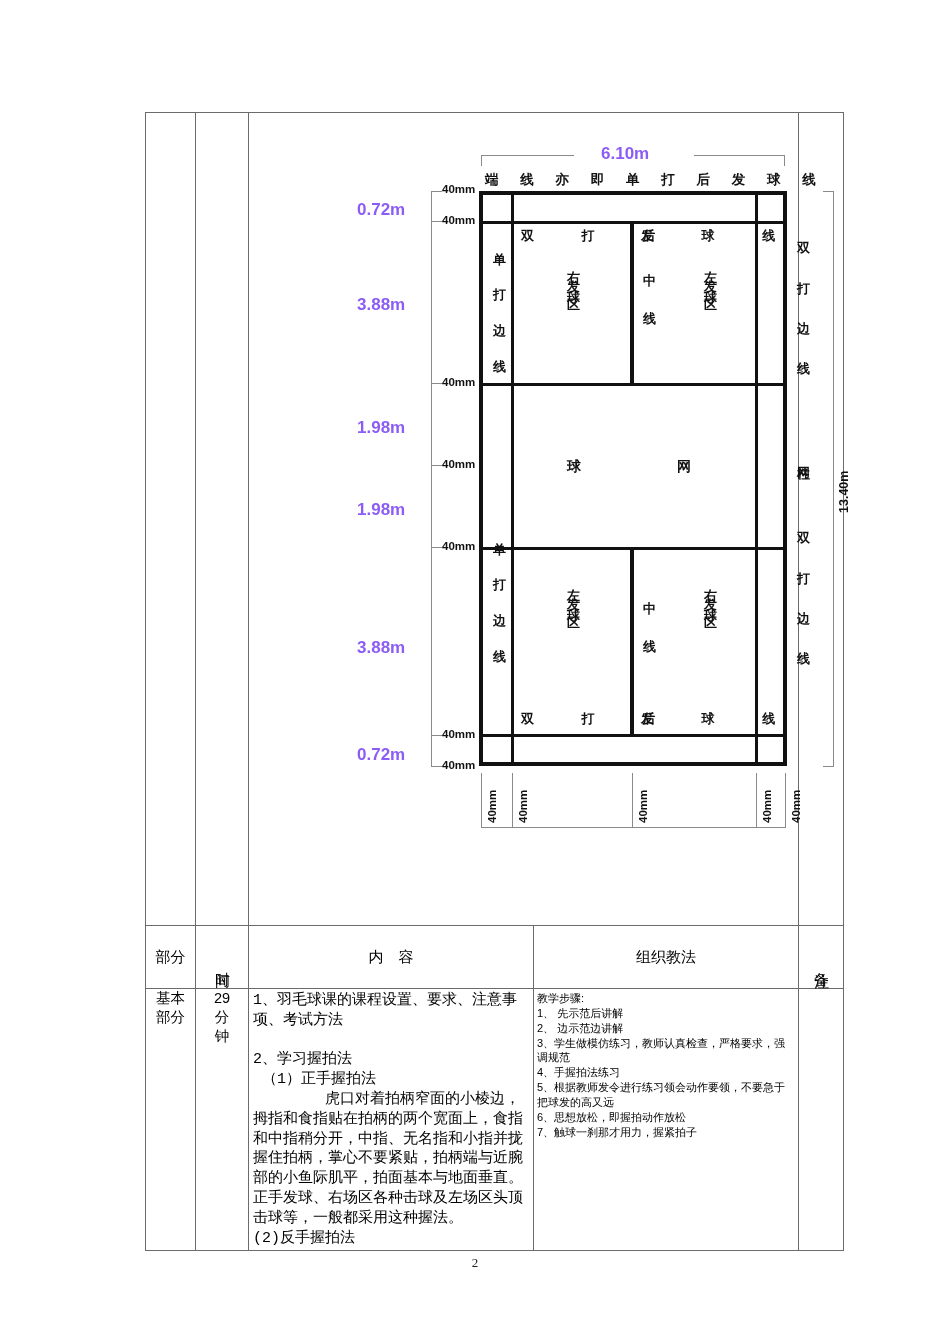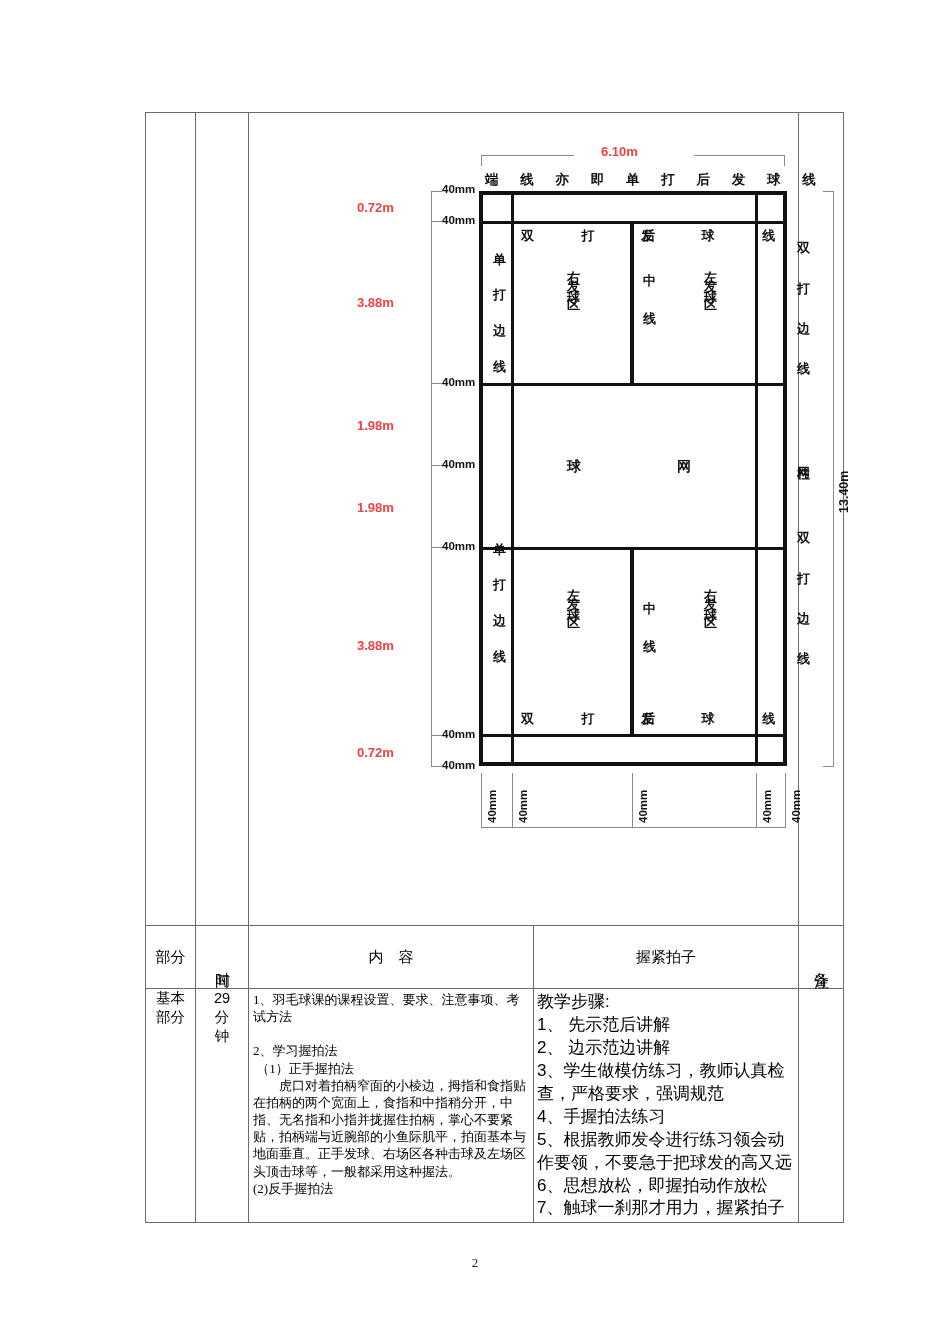--- a/index.html
+++ b/index.html
@@ -44,40 +44,40 @@
 
   
   .row-body td{height:222px;}
   .cell-center{
     text-align:center;vertical-align:middle;
     font-family:"Liberation Sans","DejaVu Sans",sans-serif;
     font-size:14.5px;line-height:1.3;
   }
   .cell-center .stack{display:block;}
   .body-text{
-    font-family:Liberation Serif, serif;
-    font-size:13px;line-height:1.32;
+    font-family:Liberation Mono, monospace;
+    font-size:15px;line-height:1.32;
     padding:2px 3px 2px 4px;
     white-space:pre-wrap;
     word-break:break-all;
   }
   .method-text{
     font-family:"Liberation Sans","DejaVu Sans",sans-serif;
-    font-size:17px;line-height:1.35;
+    font-size:11px;line-height:1.35;
     padding:2px 3px 2px 3px;
     white-space:pre-wrap;
     word-break:break-all;
   }
 
   
   #court-diagram{position:absolute;left:0;top:0;width:696px;height:812px;}
   .dim-label{
     position:absolute;
     font-family:"Liberation Sans","DejaVu Sans",sans-serif;
-    font-weight:bold;font-size:13px;color:#ef4444;
+    font-weight:bold;font-size:17px;color:#8b5cf6;
     white-space:nowrap;
   }
   .mm-label{
     position:absolute;
     font-family:"Liberation Sans","DejaVu Sans",sans-serif;
     font-weight:bold;font-size:11.5px;color:#111;
     white-space:nowrap;
   }
   .mm-vert{
     position:absolute;
@@ -240,21 +240,21 @@
         <td>
           <span class="hdr-txt">部分</span>
         </td>
         <td>
           <span class="hdr-txt hdr-vertical">时间</span>
         </td>
         <td>
           <span class="hdr-txt">内　容</span>
         </td>
         <td>
-          <span class="hdr-txt">握紧拍子</span>
+          <span class="hdr-txt">组织教法</span>
         </td>
         <td>
           <span class="hdr-txt hdr-vertical">备注</span>
         </td>
       </tr>
 
       <tr class="row-body">
         <td class="cell-center">
           <span class="stack">基本</span>
           <span class="stack">部分</span>

